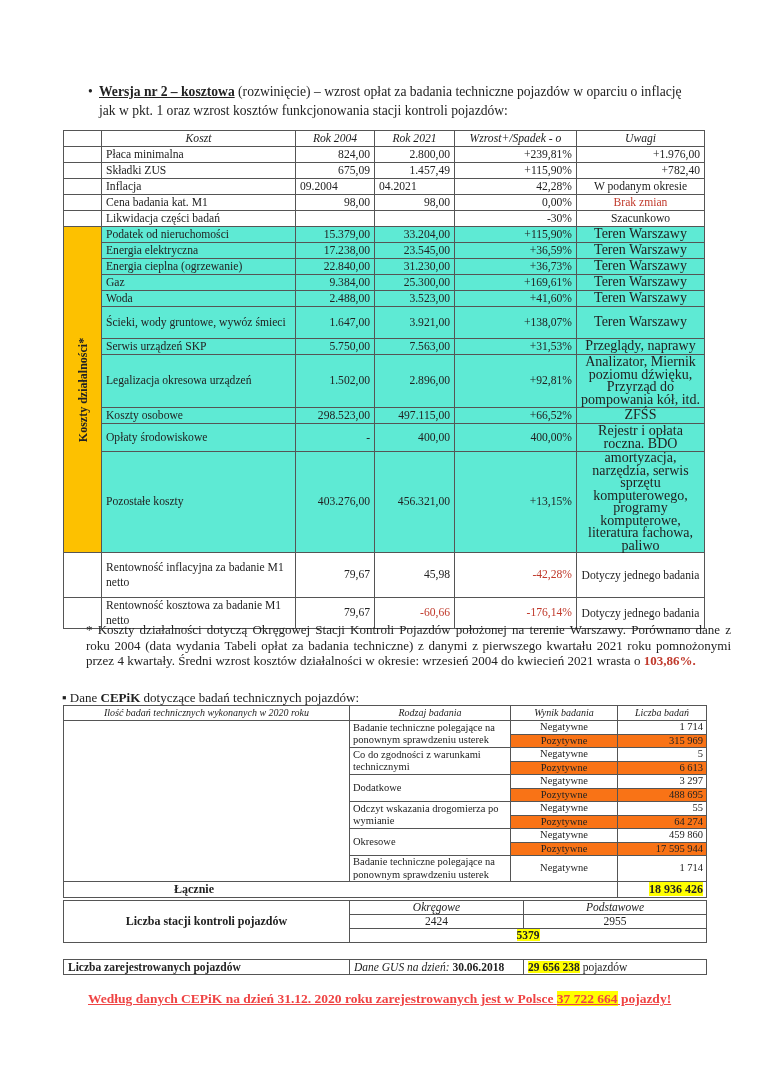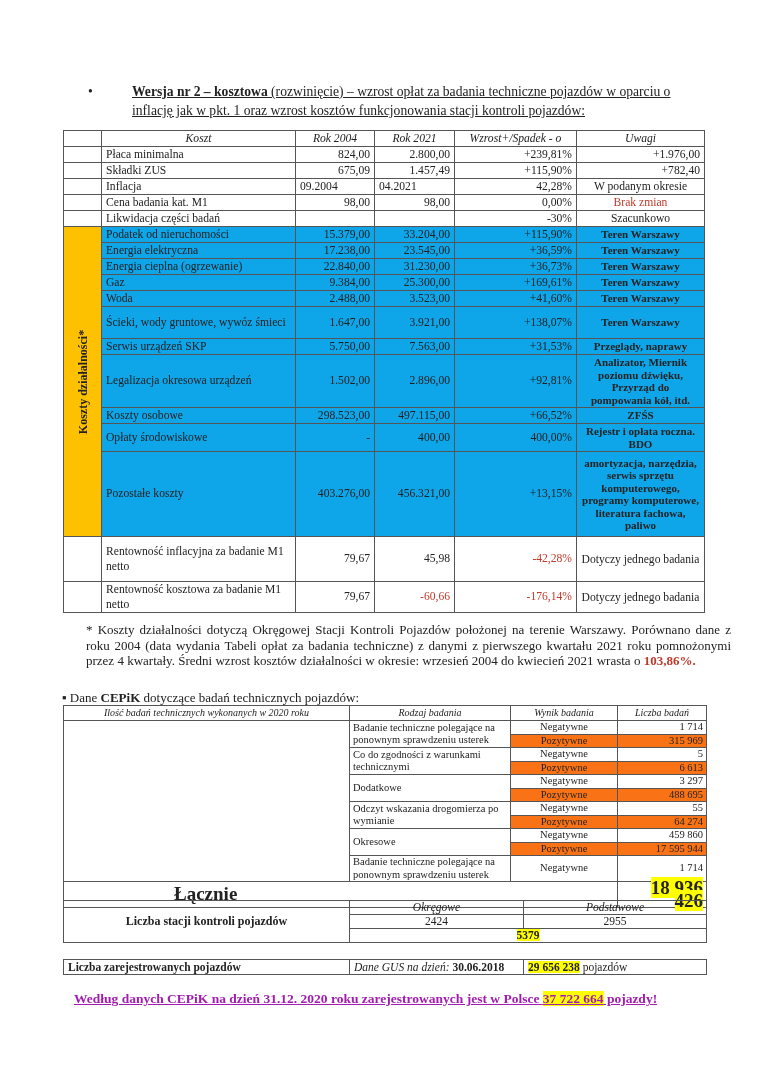--- a/index.html
+++ b/index.html
@@ -1,58 +1,58 @@
 <!DOCTYPE html>
 <html><head>
 <meta charset="utf-8">
 <style>
   * { box-sizing: border-box; margin: 0; padding: 0; }
   html, body { width: 768px; height: 1087px; background: #fff; overflow: hidden; }
   body { position: relative; font-family: "Liberation Serif", "DejaVu Serif", serif; color: #222; }
   .abs { position: absolute; }
   .intro { left: 88px; top: 82px; width: 610px; font-size: 13.6px; line-height: 19px; }
   .intro .bullet { position: absolute; left: 0; top: 0; }
-  .intro .txt { margin-left: 44px; text-decoration: underline; }
+  .intro .txt { margin-left: 11px; }
   .intro .lead { font-weight: bold; text-decoration: underline; }
 
   table { border-collapse: collapse; table-layout: fixed; }
   td, th { border: 1px solid #555; font-weight: normal; padding: 0 4px; font-size: 11.6px; line-height: 14px; vertical-align: middle; }
   .t1 { left: 63px; top: 130px; width: 641px; }
   .t1 th { font-style: italic; text-align: center; height: 16px; }
   .t1 td { height: 16px; }
-  .yel td.y { background: #0ea5e9; }
+  .yel td.y { background: #5eead4; }
   .r { text-align: right; }
   .c { text-align: center; }
   .red { color: #c0392b; }
-  .small { font-size: 11px; line-height: 12.5px; font-weight: bold; }
+  .small { font-size: 14px; line-height: 12.5px; }
   .vert { background: #fdc100; position: relative; }
   .vert span { position: absolute; left: 50%; top: 50%; transform: translate(-50%,-50%) rotate(-90deg); white-space: nowrap; font-weight: bold; font-size: 12px; }
 
   .note { left: 62px; top: 622px; width: 645px; font-size: 13px; line-height: 15.5px; text-align: justify; margin-left: 24px; }
   .note .bold-red { color: #c0392b; font-weight: bold; }
   .cepik-head { left: 62px; top: 690px; font-size: 13px; }
   .cepik-head b { font-weight: bold; }
 
   .t2 { left: 63px; top: 705px; width: 643px; }
   .t2 td { font-size: 10.5px; line-height: 12.5px; height: 12px; padding: 0 3px; }
   .t2 th { font-style: italic; font-size: 10px; text-align: center; height: 14px; padding: 0 3px; }
   .pz { background: #f97316; }
   .hl { background: #ffff00; font-weight: bold; }
-  .t2 .tot td { height: 16px; font-size: 19px; font-weight: bold; margin-top: 30px; }
+  .t2 .tot td { height: 16px; font-size: 12px; font-weight: bold; margin-top: 30px; }
 
   .t3 { left: 63px; top: 900px; width: 643px; }
   .t3 td { font-size: 11.5px; line-height: 13px; height: 13.5px; text-align: center; }
   .t3 td.lbl { font-weight: bold; font-size: 12px; }
   .t4 { left: 63px; top: 959px; width: 643px; }
   .t4 td { font-size: 11.5px; height: 14px; text-align: left; }
   .t4 td.lbl { font-weight: bold; }
   .it { font-style: italic; }
   .bold { font-weight: bold; }
 
-  .final { left: 74px; top: 991px; font-size: 13.5px; color: #a21caf; font-weight: bold; text-decoration: underline; }
+  .final { left: 88px; top: 991px; font-size: 13.5px; color: #ef4444; font-weight: bold; text-decoration: underline; }
   .final .hlnum { background: #ffff00; }
 </style>
 </head>
 <body>
 
 <div class="abs intro">
   <span class="bullet">•</span>
   <div class="txt"><span class="lead">Wersja nr 2 – kosztowa</span><span> (rozwinięcie) – wzrost opłat za badania techniczne pojazdów w oparciu o inflację jak w pkt. 1 oraz wzrost kosztów funkcjonowania stacji kontroli pojazdów:</span></div>
 </div>
 

